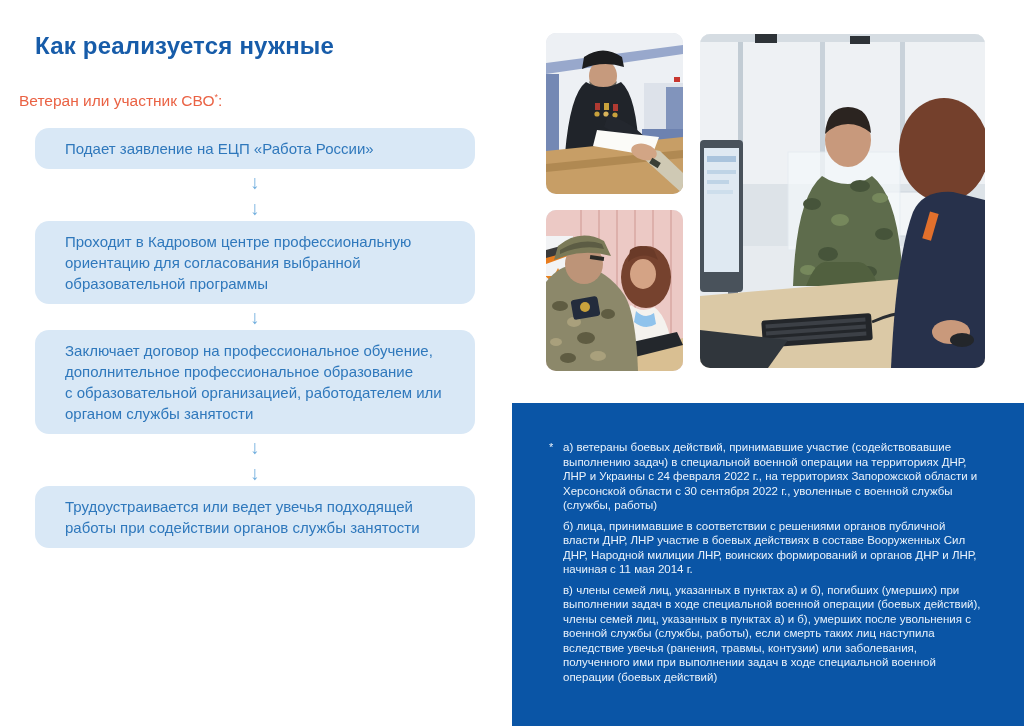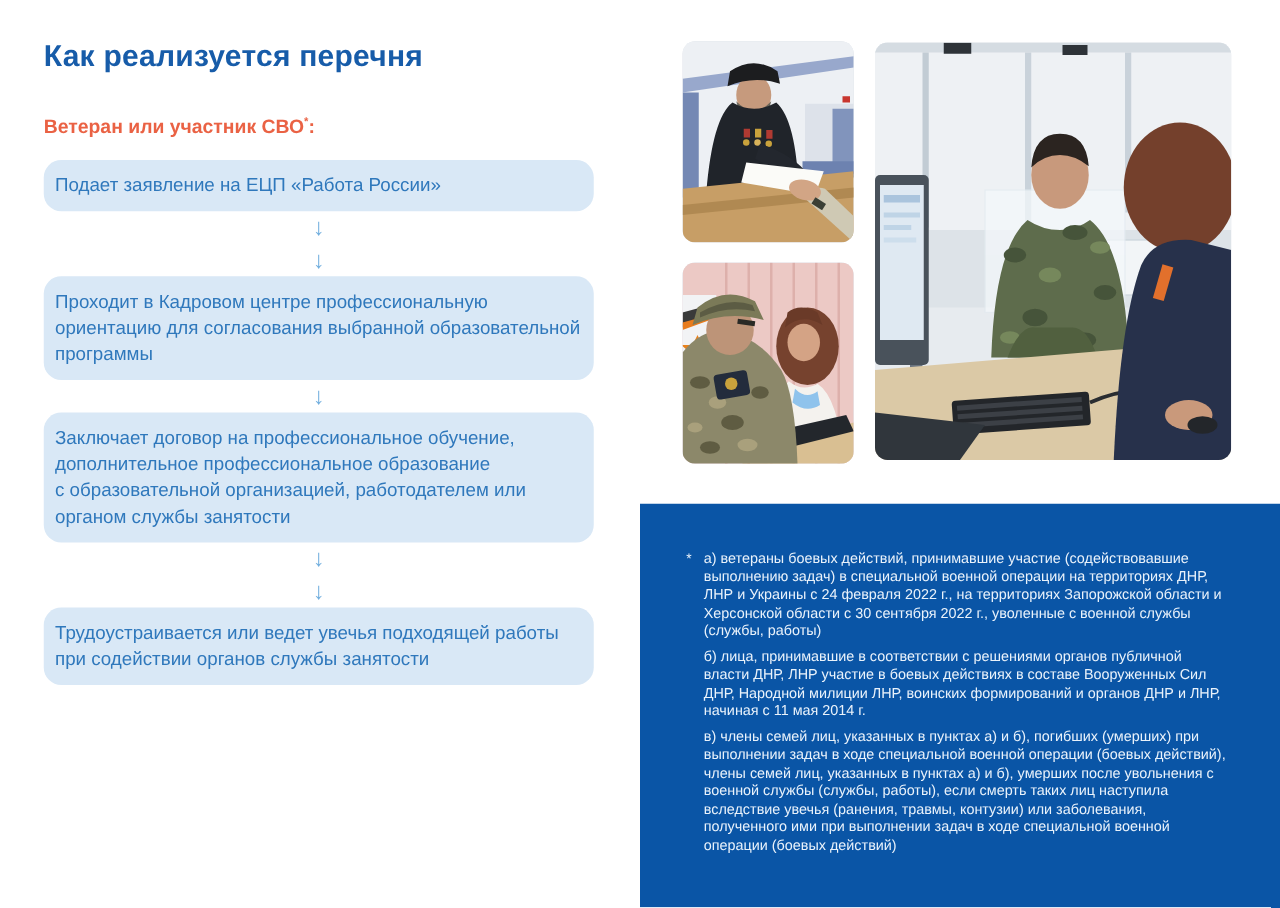--- a/index.html
+++ b/index.html
@@ -1,47 +1,47 @@
 <!DOCTYPE html>
 <html><head>
 <meta charset="utf-8">
 <style>
   html,body{margin:0;padding:0;background:#ffffff;}
   .page{position:relative;width:1024px;height:726px;background:#ffffff;overflow:hidden;
         font-family:"Liberation Sans",sans-serif;}
 
   .title{position:absolute;left:35px;top:32px;margin:0;font-size:24px;line-height:28px;
          font-weight:bold;color:#175CA9;letter-spacing:.2px;}
-  .subtitle{position:absolute;left:35px;top:92px;font-size:15.5px;font-weight:bold;color:#EA6244;}
+  .subtitle{position:absolute;left:19px;top:92px;font-size:15.5px;font-weight:normal;color:#EA6244;}
   .subtitle sup{font-size:9px;vertical-align:super;}
 
   .flow{position:absolute;left:35px;top:128px;width:440px;display:flex;flex-direction:column;}
   .step{box-sizing:border-box;width:440px;background:#D9E8F6;border-radius:14px;
-        padding:10px 9px;font-size:15px;line-height:21px;color:#2F78BC;}
+        padding:10px 30px;font-size:15px;line-height:21px;color:#2F78BC;}
   .arrow{height:26px;display:flex;align-items:center;justify-content:center;
          color:#70AEDE;font-size:19px;line-height:1;}
 
   .photo{position:absolute;border-radius:10px;overflow:hidden;background:#dfe4ea;}
   .photo svg{display:block;width:100%;height:100%;}
   #photo-1{left:546px;top:33px;width:137px;height:161px;}
   #photo-2{left:546px;top:210px;width:137px;height:161px;}
   #photo-3{left:700px;top:34px;width:285px;height:334px;}
 
   .footnote{position:absolute;left:512px;top:403px;width:512px;height:323px;background:#0A55A6;
             box-sizing:border-box;padding:37px 40px 0 35px;color:#E9F2FB;}
   .fn-body{position:relative;padding-left:16px;font-size:11.5px;line-height:14.5px;}
   .fn-marker{position:absolute;left:2px;top:0;font-size:11px;}
   .fn-para{margin:0 0 6px 0;}
 </style>
 </head>
 <body>
 
 <div class="page">
 
-  <h1 class="title">Как реализуется перечня</h1>
+  <h1 class="title">Как реализуется нужные</h1>
 
   <div class="subtitle"><span>Ветеран или участник СВО</span><sup>*</sup><span>:</span></div>
 
   <div class="flow">
     <div class="step">Подает заявление на ЕЦП «Работа России»</div>
     <div class="arrow">↓</div>
     <div class="arrow">↓</div>
     <div class="step">Проходит в Кадровом центре профессиональную ориентацию для согласования выбранной образовательной программы</div>
     <div class="arrow">↓</div>
     <div class="step">Заключает договор на профессиональное обучение, дополнительное профессиональное образование с&nbsp;образовательной организацией, работодателем или органом службы занятости</div>

